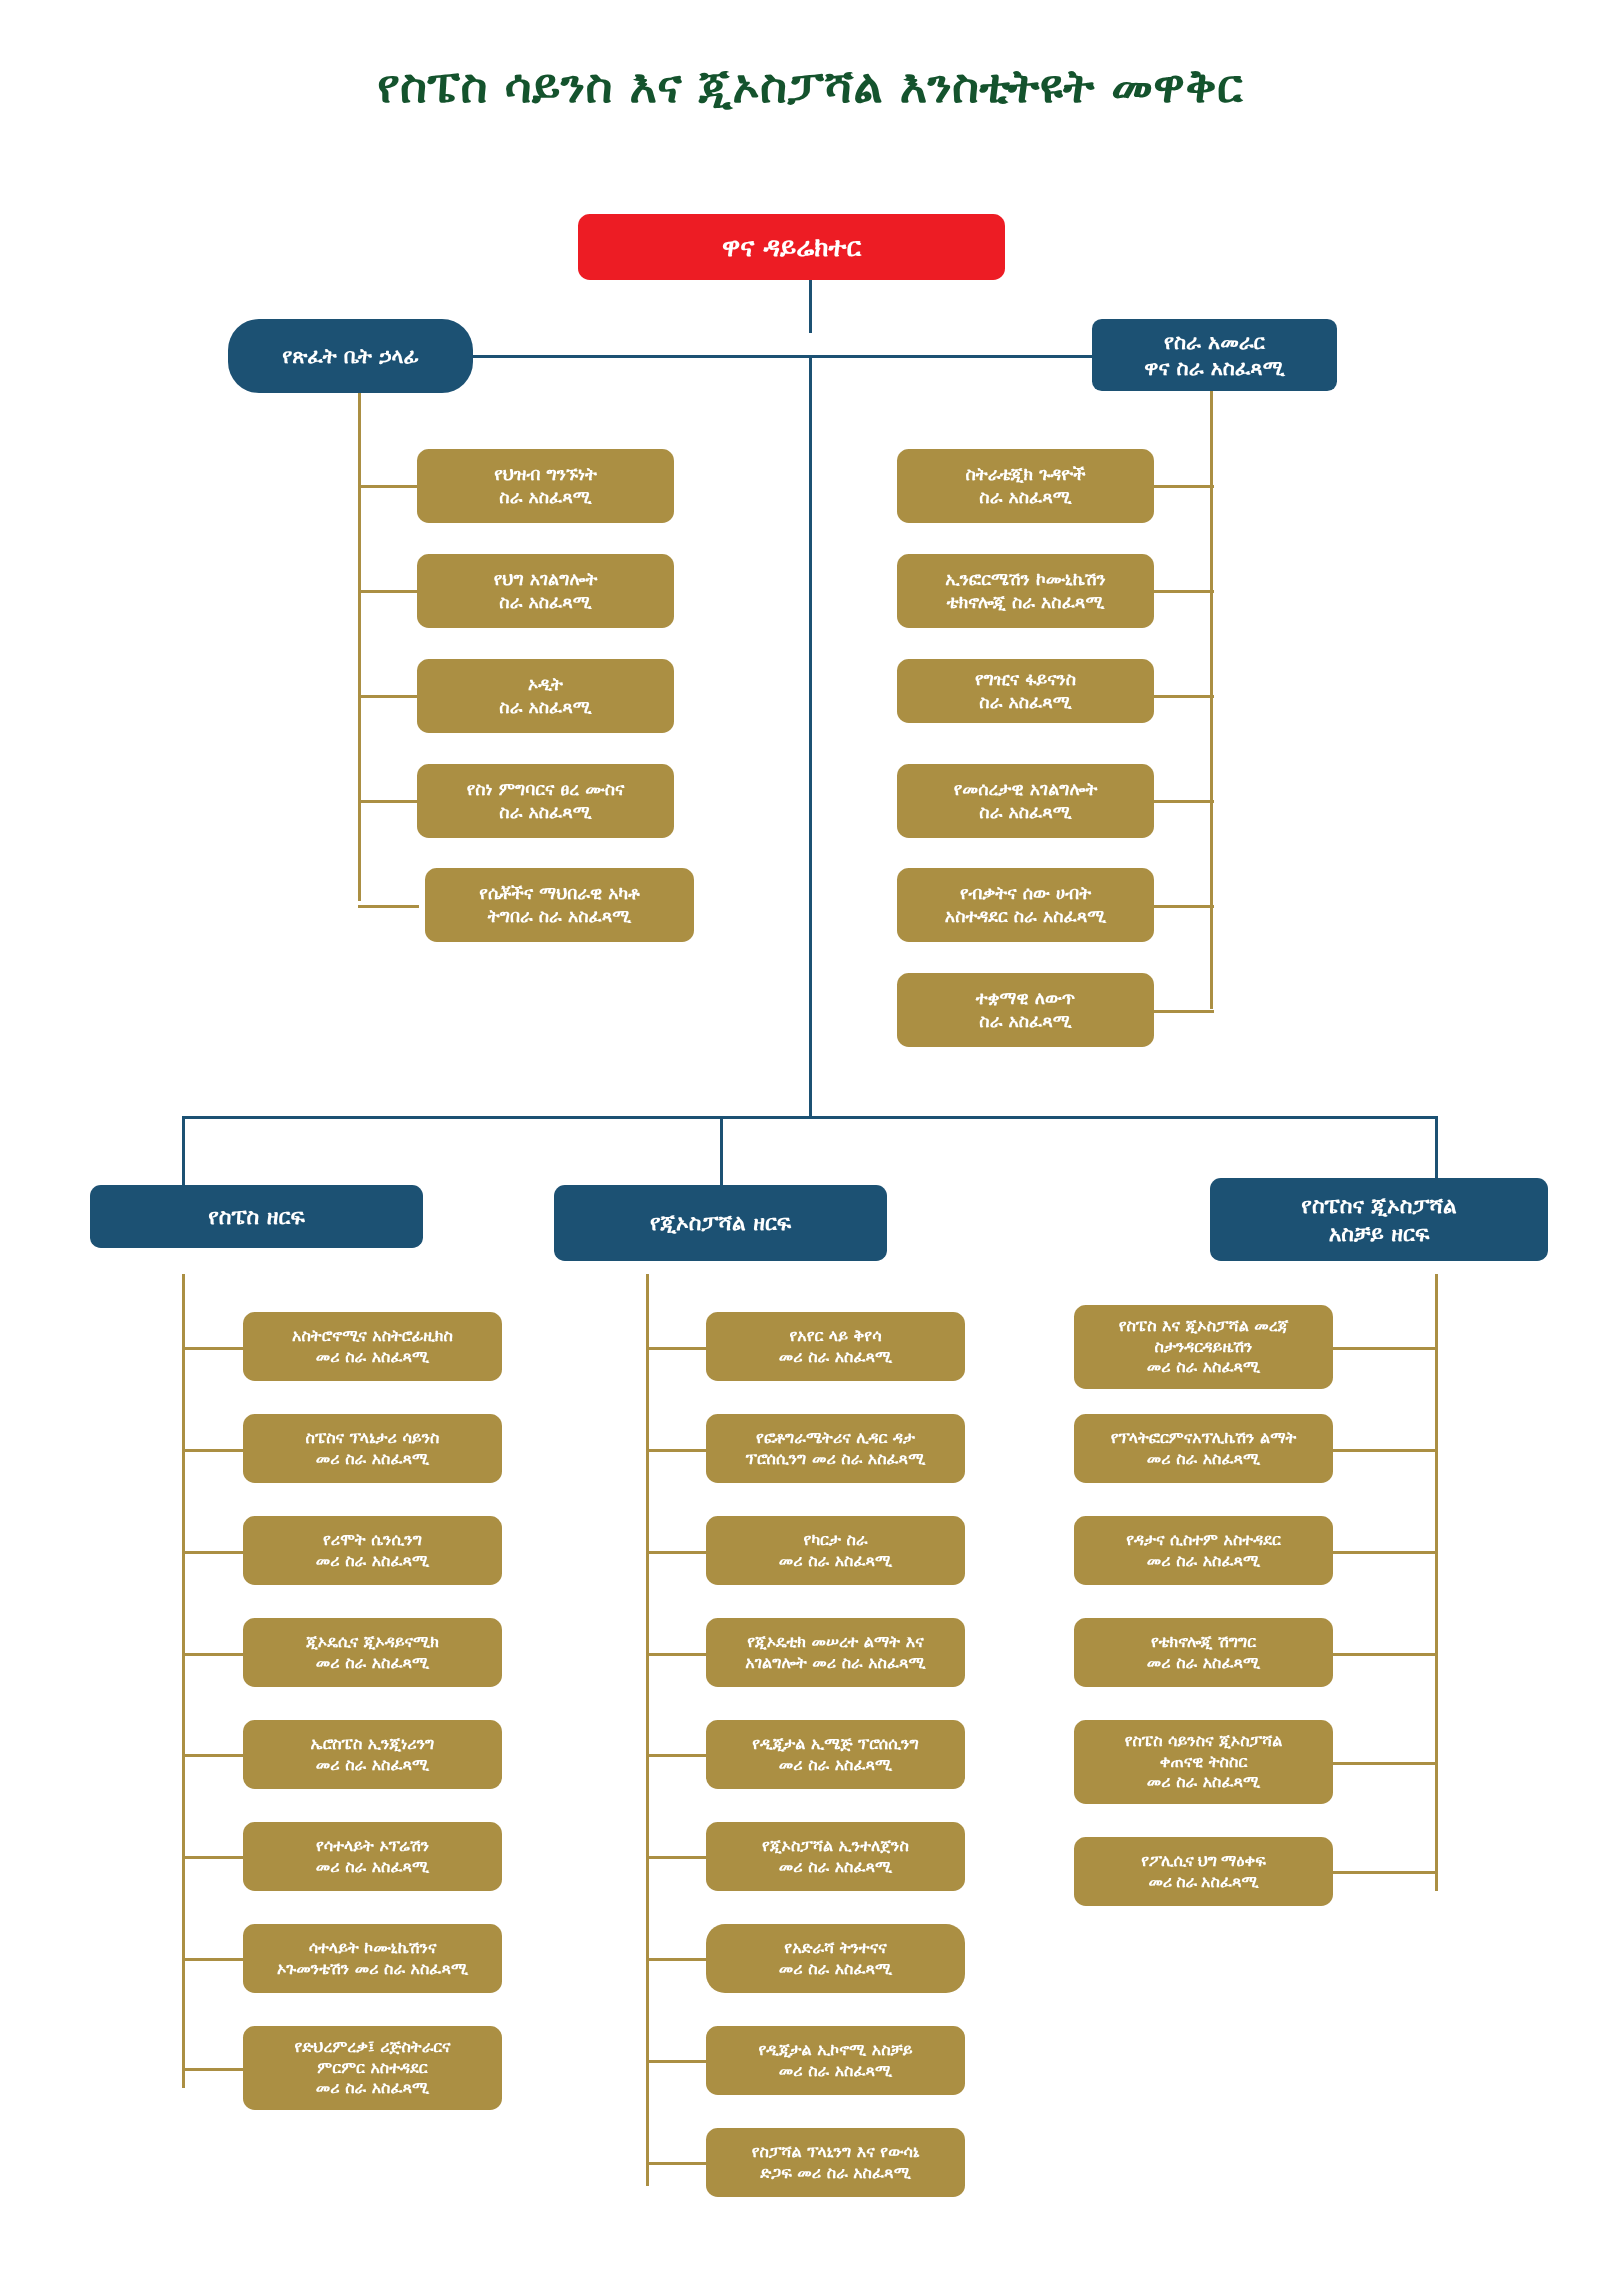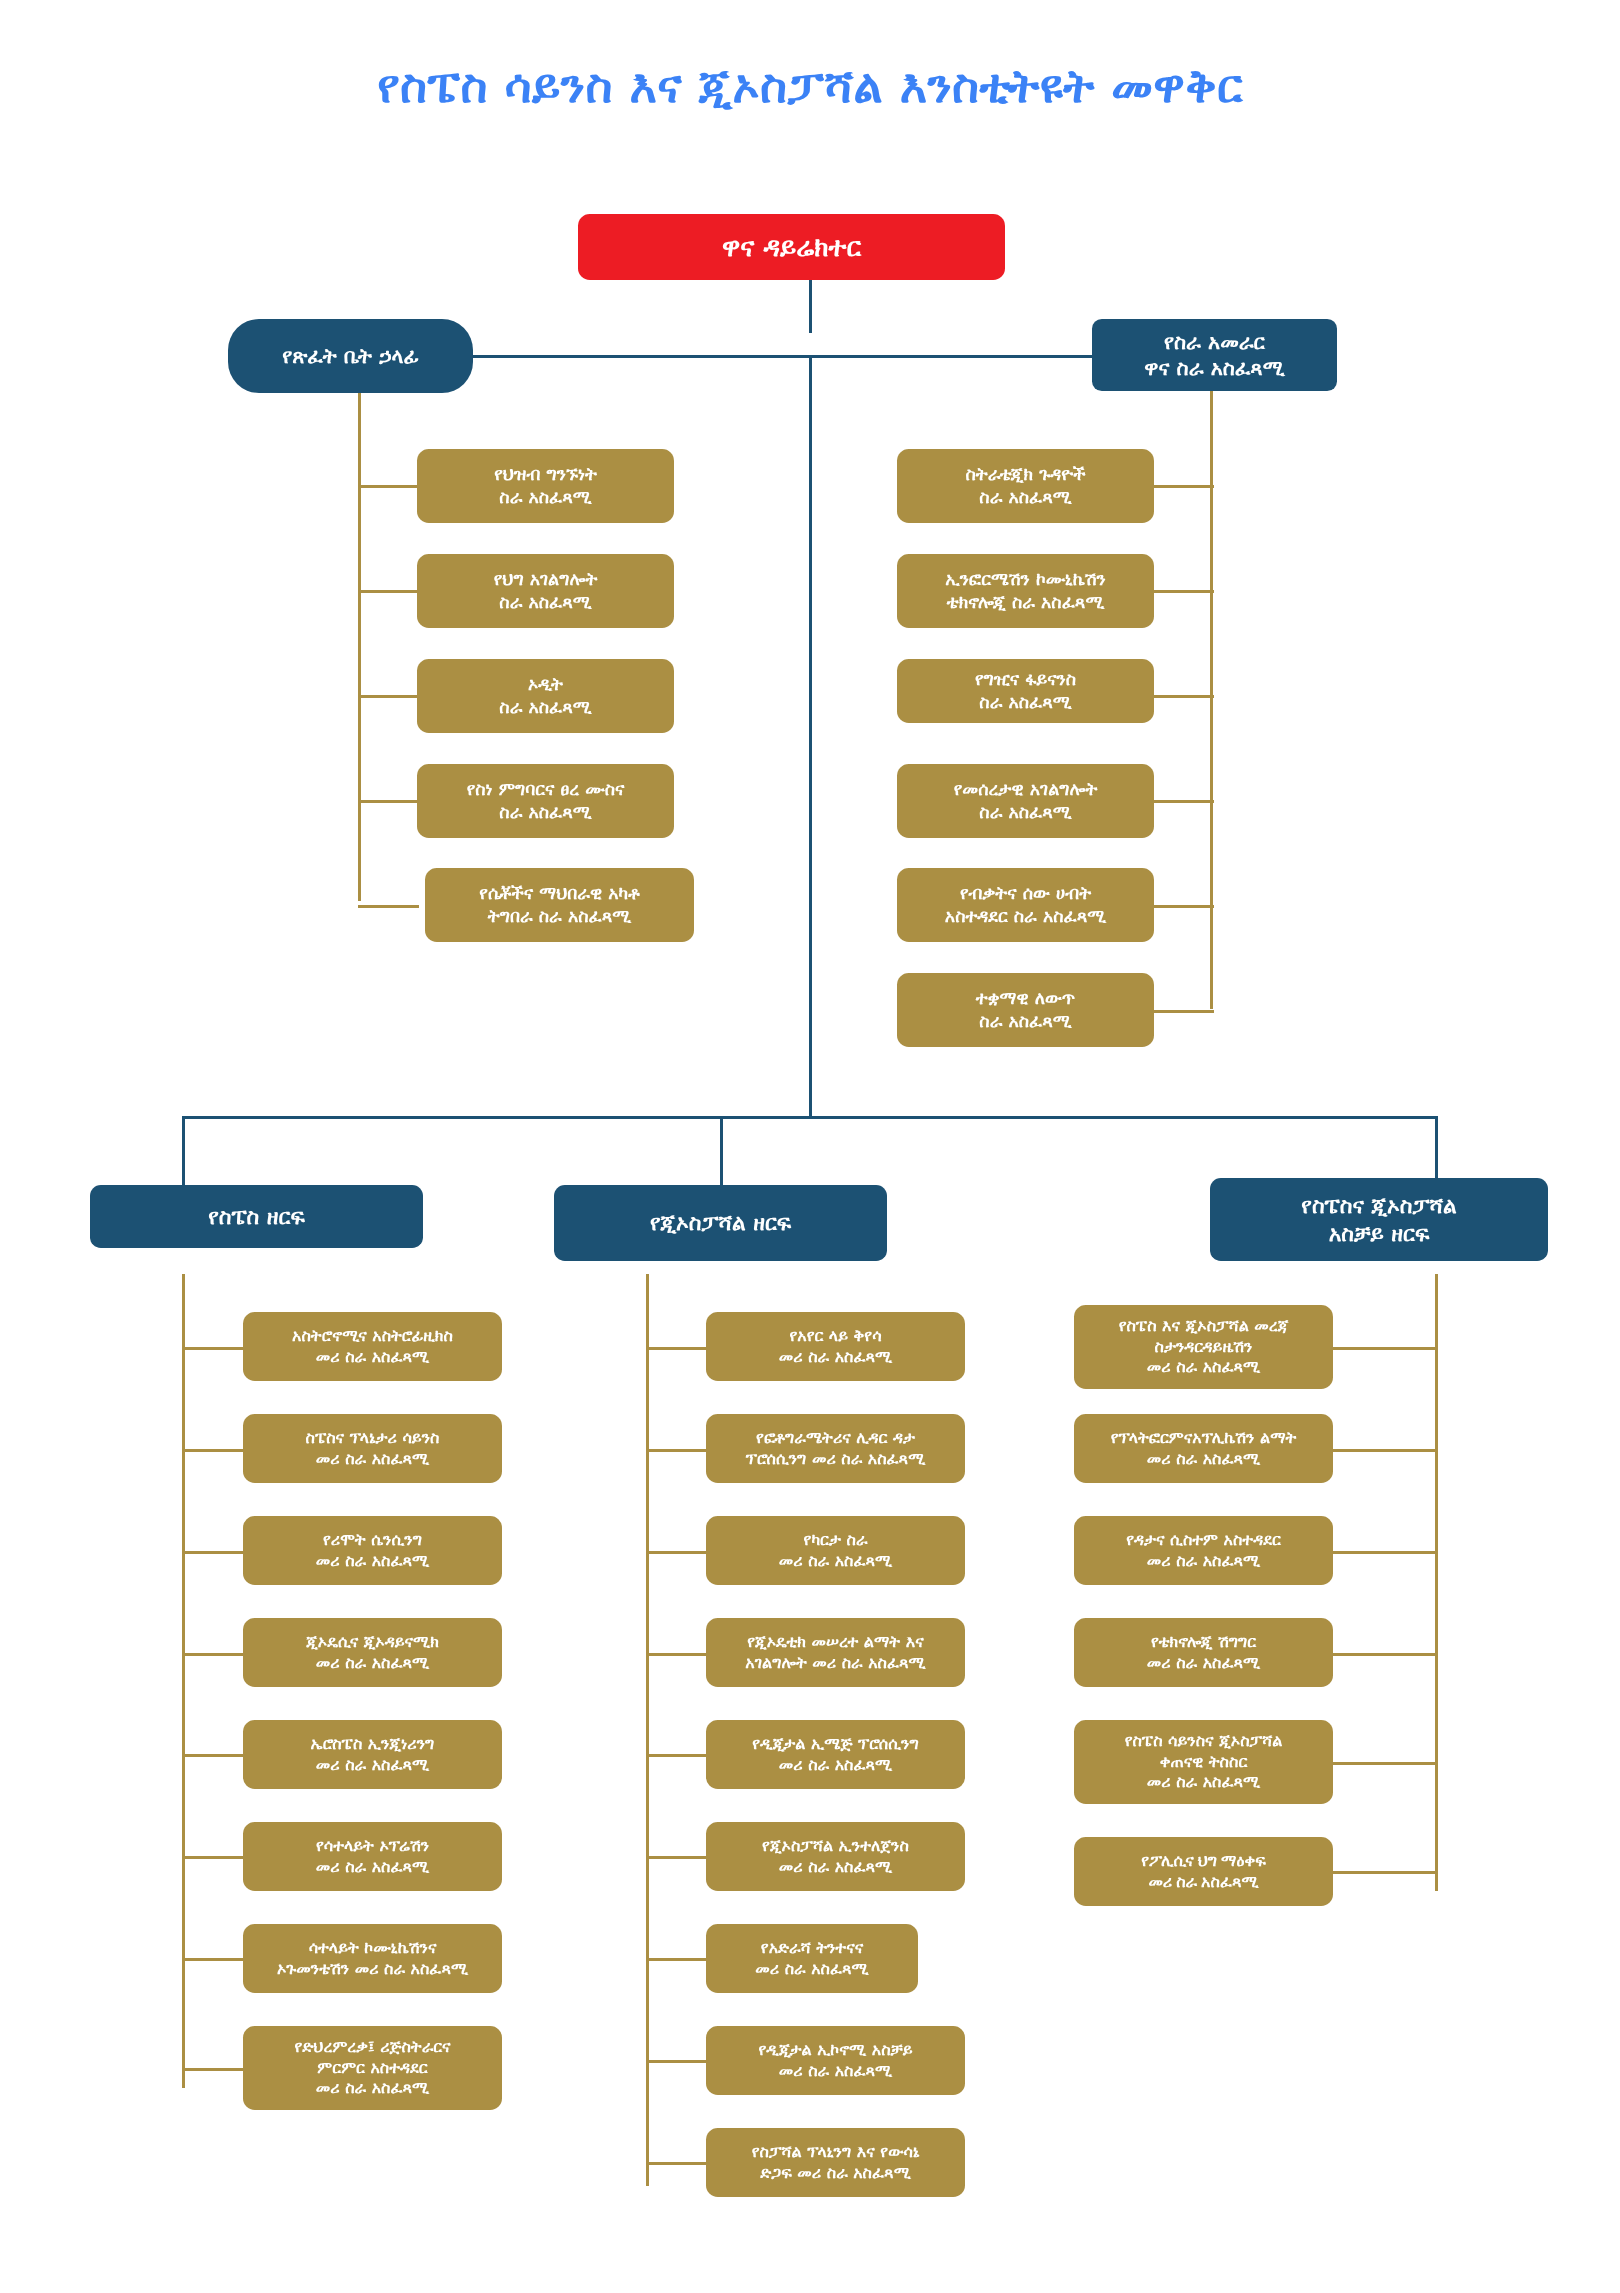--- a/index.html
+++ b/index.html
@@ -14,21 +14,21 @@
     font-family: "DejaVu Sans", "Liberation Sans", sans-serif;
     overflow: hidden;
   }
 
   
   #chart-title {
     position: absolute;
     left: 0; top: 61px;
     width: 1620px;
     text-align: center;
-    color: #3b82f6;
+    color: #14532d;
     font-size: 46px;
     font-weight: bold;
     letter-spacing: 0.5px;
     line-height: 1.1;
   }
 
   
   .node {
     position: absolute;
     display: flex;
@@ -156,21 +156,21 @@
 <div class="line line-h-tan" style="left:182px; top:1856px; width:63px;"></div>
 <div class="line line-h-tan" style="left:182px; top:1958px; width:63px;"></div>
 <div class="line line-h-tan" style="left:182px; top:2068px; width:63px;"></div>
 
 <div class="node node-tan-sm" style="left:706px; top:1312px; width:259px; height:69px;">የአየር ላይ ቅየሳ<br>መሪ ስራ አስፈጻሚ</div>
 <div class="node node-tan-sm" style="left:706px; top:1414px; width:259px; height:69px;">የፎቶግራሜትሪና ሊዳር ዳታ<br>ፕሮሰሲንግ መሪ ስራ አስፈጻሚ</div>
 <div class="node node-tan-sm" style="left:706px; top:1516px; width:259px; height:69px;">የካርታ ስራ<br>መሪ ስራ አስፈጻሚ</div>
 <div class="node node-tan-sm" style="left:706px; top:1618px; width:259px; height:69px;">የጂኦዴቲክ መሠረተ ልማት እና<br>አገልግሎት መሪ ስራ አስፈጻሚ</div>
 <div class="node node-tan-sm" style="left:706px; top:1720px; width:259px; height:69px;">የዲጂታል ኢሜጅ ፕሮሰሲንግ<br>መሪ ስራ አስፈጻሚ</div>
 <div class="node node-tan-sm" style="left:706px; top:1822px; width:259px; height:69px;">የጂኦስፓሻል ኢንተለጀንስ<br>መሪ ስራ አስፈጻሚ</div>
-<div class="node node-tan-sm" style="left:706px; top:1924px; width:212px; height:69px;">የአድራሻ ትንተናና<br>መሪ ስራ አስፈጻሚ</div>
+<div class="node node-tan-sm" style="left:706px; top:1924px; width:259px; height:69px;border-radius:19px;">የአድራሻ ትንተናና<br>መሪ ስራ አስፈጻሚ</div>
 <div class="node node-tan-sm" style="left:706px; top:2026px; width:259px; height:69px;">የዲጂታል ኢኮኖሚ አስቻይ<br>መሪ ስራ አስፈጻሚ</div>
 <div class="node node-tan-sm" style="left:706px; top:2128px; width:259px; height:69px;">የስፓሻል ፕላኒንግ እና የውሳኔ<br>ድጋፍ መሪ ስራ አስፈጻሚ</div>
 
 <div class="line line-h-tan" style="left:646px; top:1347px; width:63px;"></div>
 <div class="line line-h-tan" style="left:646px; top:1449px; width:63px;"></div>
 <div class="line line-h-tan" style="left:646px; top:1551px; width:63px;"></div>
 <div class="line line-h-tan" style="left:646px; top:1653px; width:63px;"></div>
 <div class="line line-h-tan" style="left:646px; top:1754px; width:63px;"></div>
 <div class="line line-h-tan" style="left:646px; top:1856px; width:63px;"></div>
 <div class="line line-h-tan" style="left:646px; top:1958px; width:63px;"></div>

